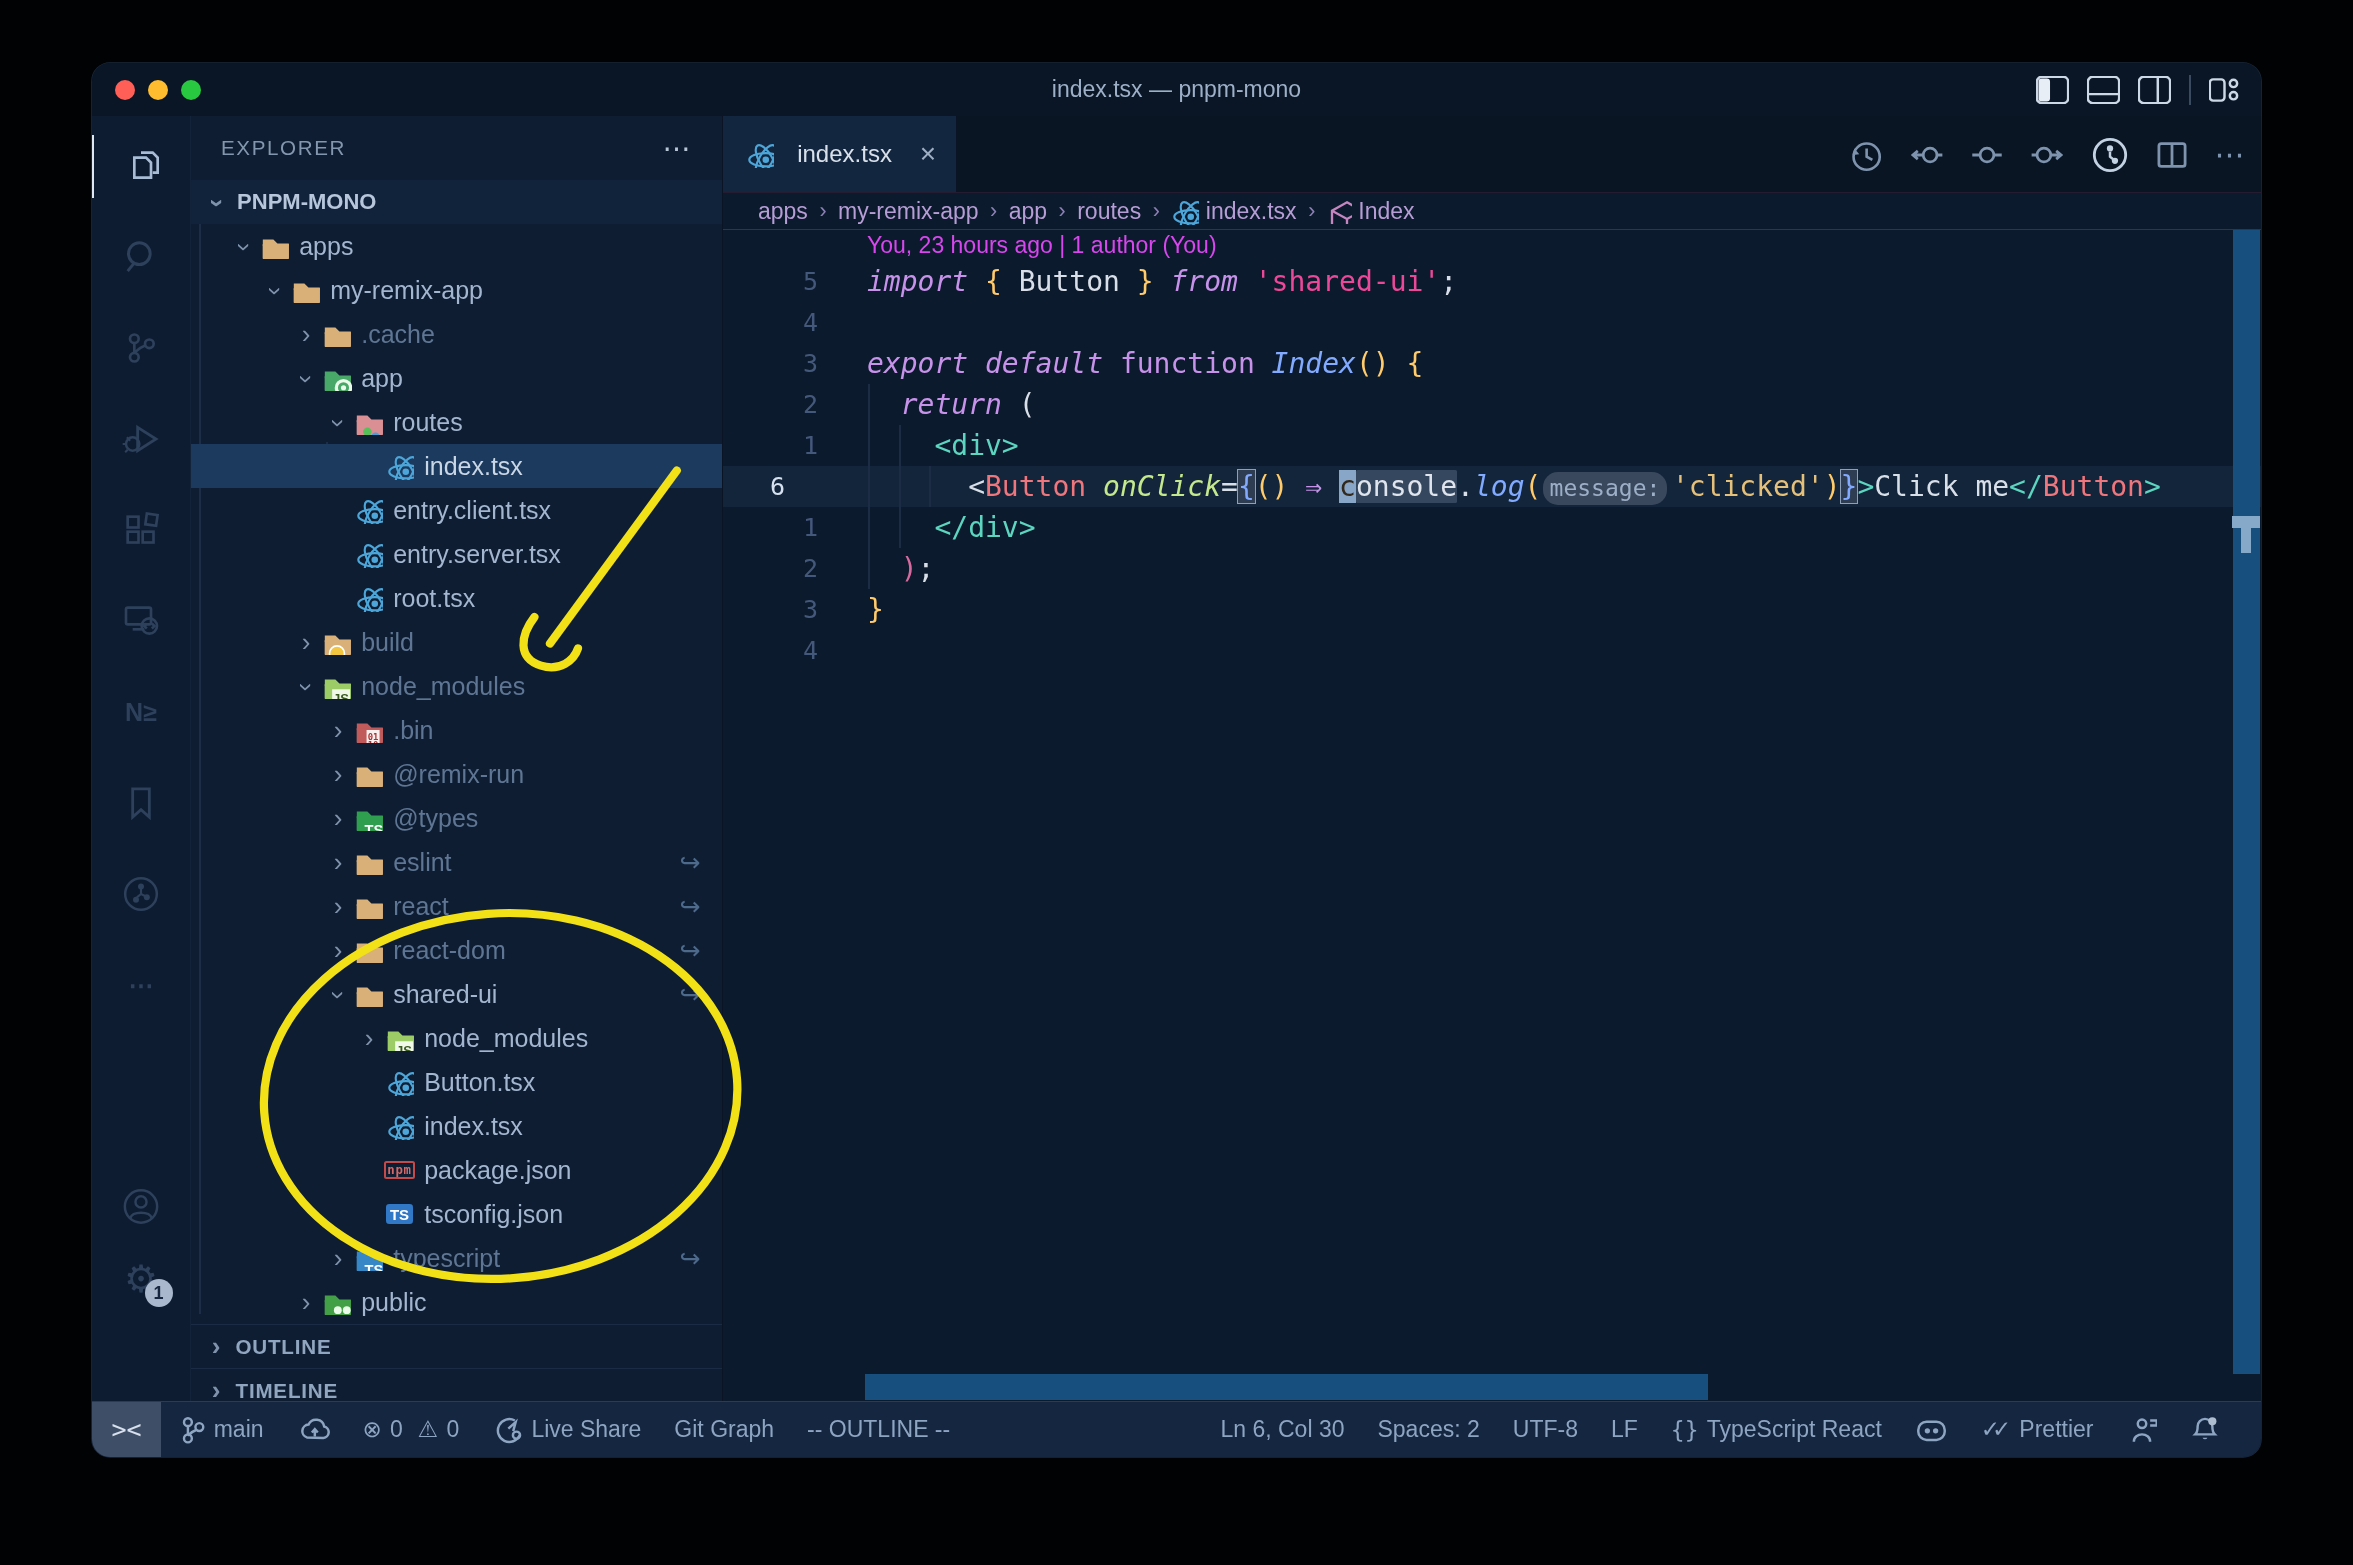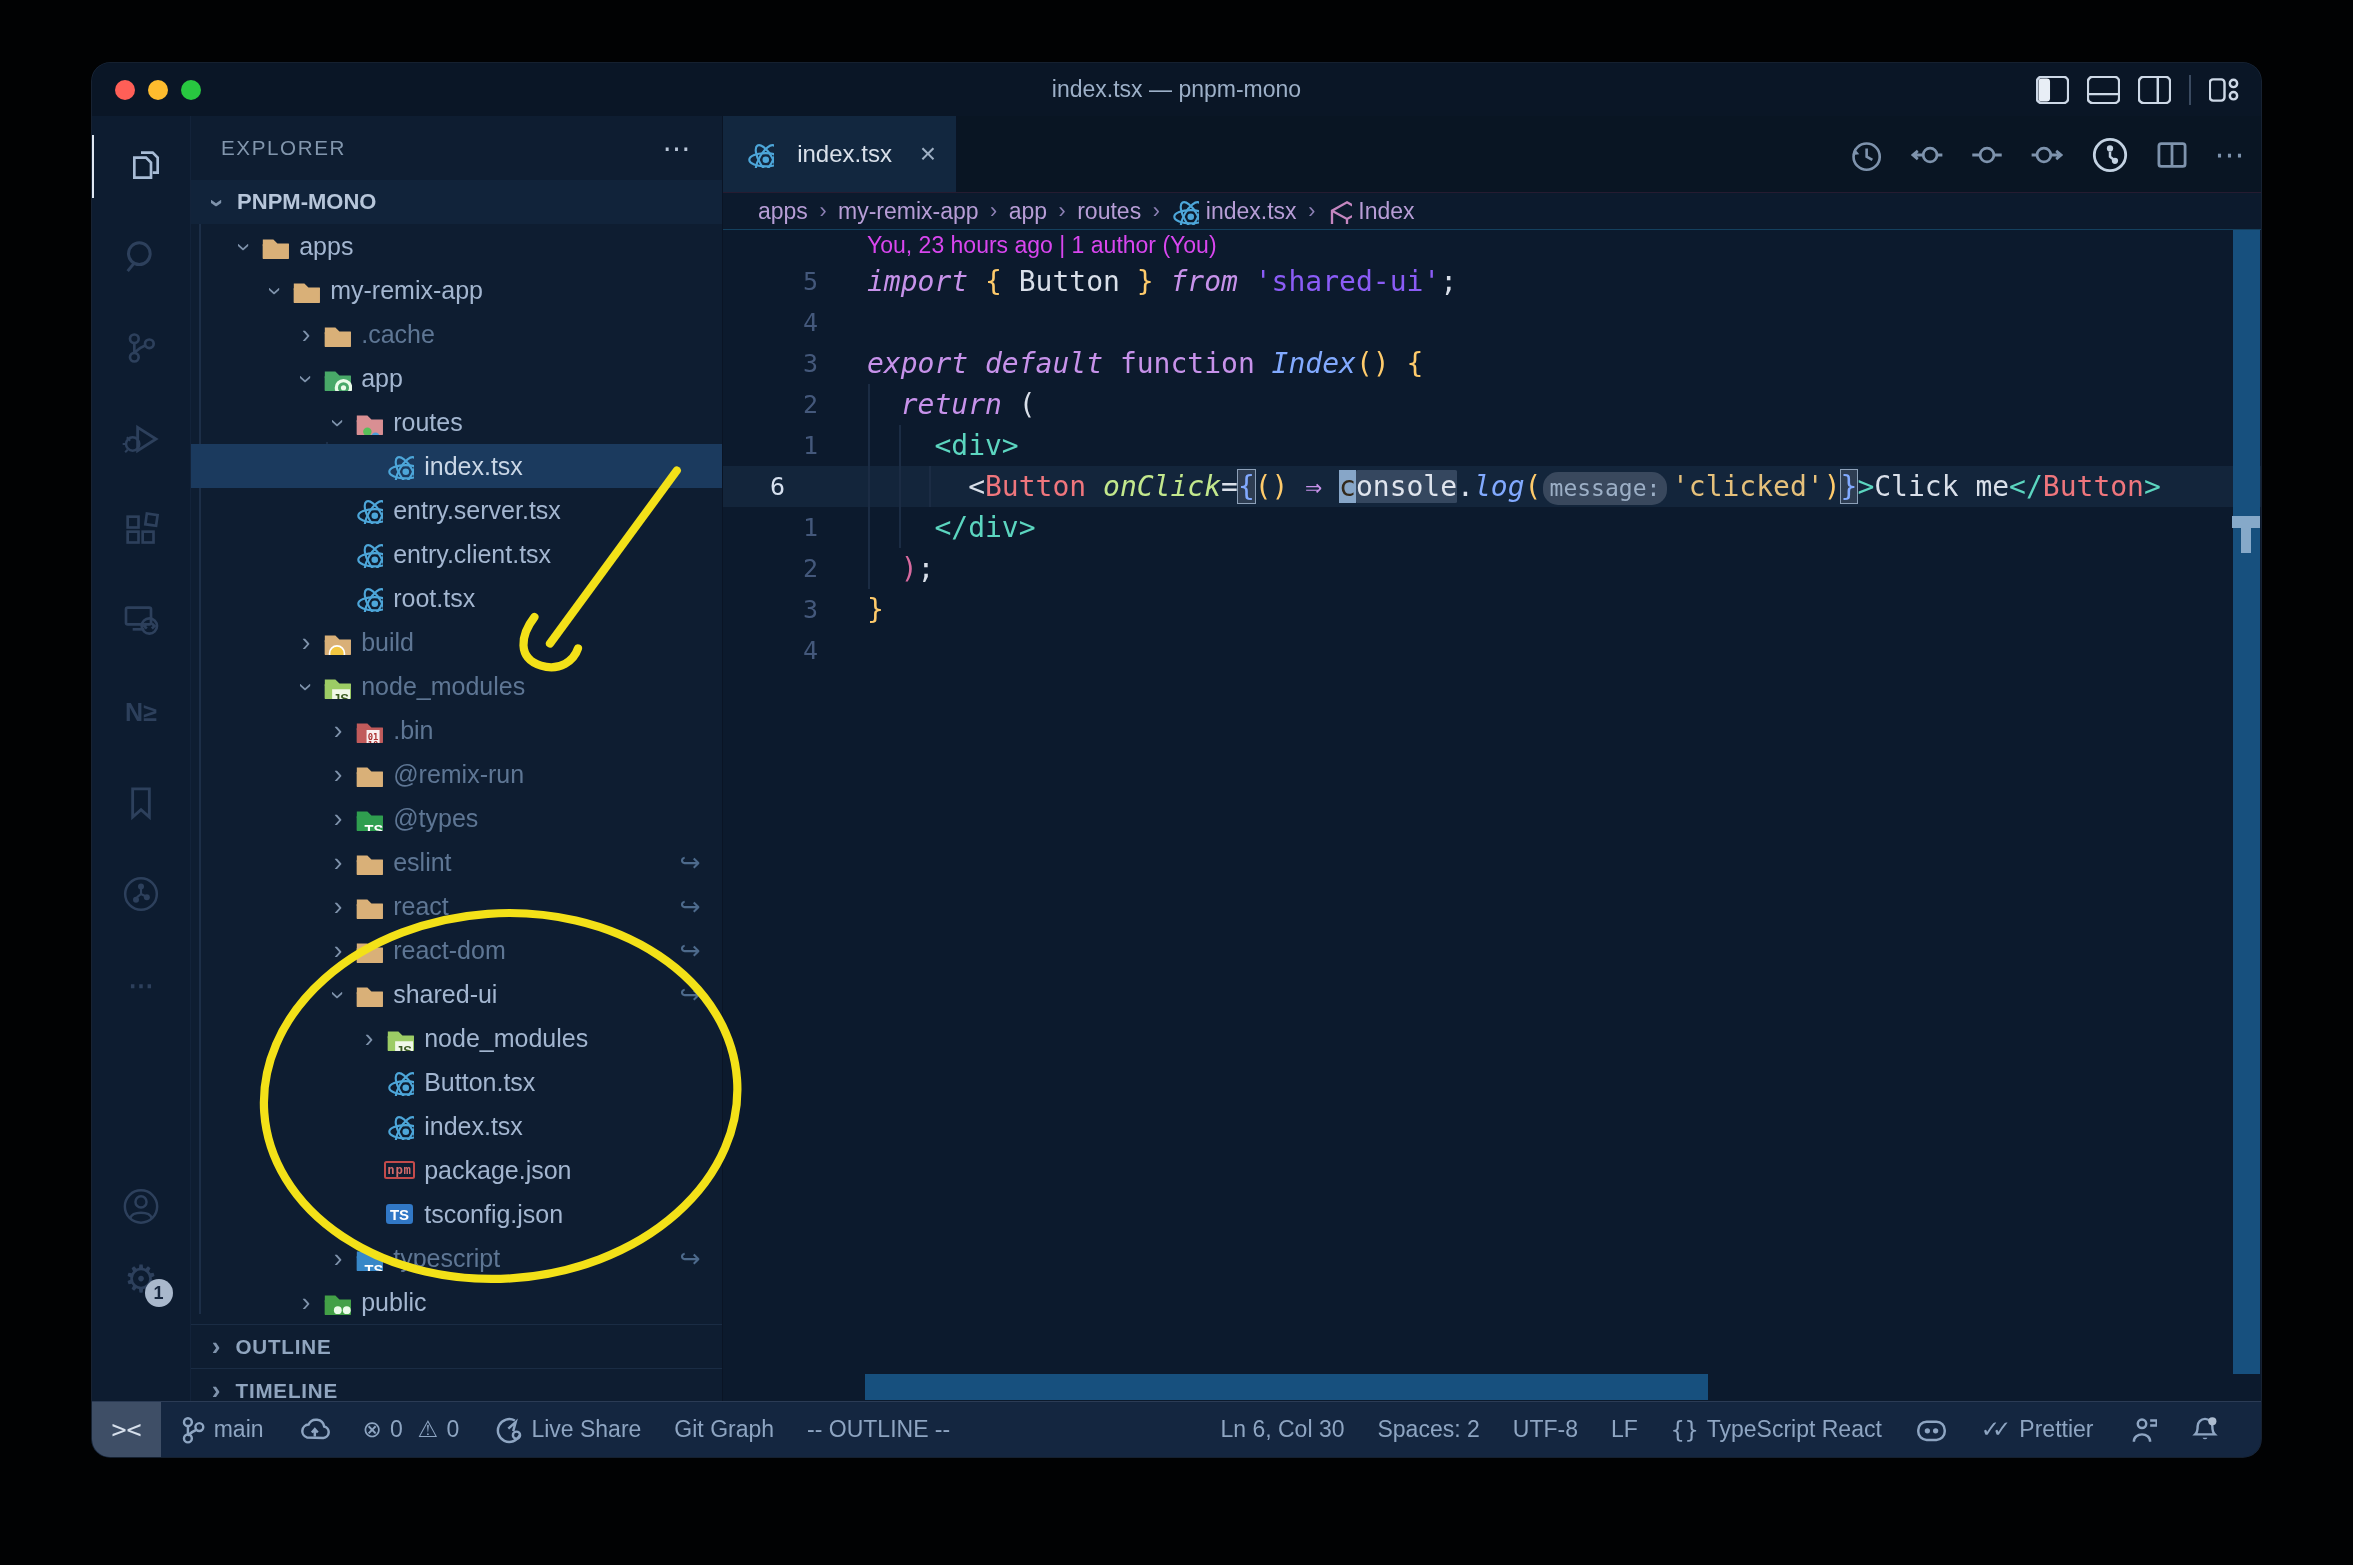--- a/index.html
+++ b/index.html
@@ -93,21 +93,21 @@
 
   .tk-kw { color:#c792ea; font-style:italic; }
   .tk-kwr { color:#c792ea; }
   .tk-fn { color:#82aaff; font-style:italic; }
   .tk-tag { color:#ef767d; }
   .tk-attr { color:#c3e88d; font-style:italic; }
   .tk-by { color:#ffcb6b; }
   .tk-bb { color:#82aaff; }
   .tk-bp { color:#d86a9f; }
   .tk-str { color:#e5c07b; }
-  .tk-str2 { color:#8b5cf6; }
+  .tk-str2 { color:#ec4899; }
   .tk-teal { color:#5cd6c0; }
   .tk-w { color:#d9dfe9; }
   .tk-arrow { color:#c792ea; }
   .tk-cursor { background:#87a6c8; color:#32291c; }
   .tk-whl { background:#35475f; color:#dfe4ed; border-radius:1.6px; }
   .bracket-box { outline:1.6px solid #8da0b8; background:#2e3d52; }
   .tk-inlay { display:inline-block; background:#39485d; color:#9cafc6; border-radius:15px;
               padding:0 6.6px; font-size:23px; line-height:33px; vertical-align:middle; margin:0 5px 0 1.6px; }
 
   
@@ -363,35 +363,35 @@
               <span class="ficon">
                 <svg width="28" height="28" viewBox="0 0 17 17">
                   <g stroke="#4da6d9" stroke-width="1.3" fill="none">
   <ellipse cx="12" cy="12" rx="10" ry="4"></ellipse>
   <ellipse cx="12" cy="12" rx="10" ry="4" transform="rotate(60 12 12)"></ellipse>
   <ellipse cx="12" cy="12" rx="10" ry="4" transform="rotate(120 12 12)"></ellipse>
                   </g>
   <circle cx="12" cy="12" r="2" fill="#4da6d9"></circle>
                 </svg>
               </span>
-              <span class="rlabel">entry.server.tsx</span>
+              <span class="rlabel">entry.client.tsx</span>
             </div>
             <div class="row" style="padding-left: 133px;">
               <span class="chev none">›</span>
               <span class="ficon">
                 <svg width="28" height="28" viewBox="0 0 17 17">
                   <g stroke="#4da6d9" stroke-width="1.3" fill="none">
   <ellipse cx="12" cy="12" rx="10" ry="4"></ellipse>
   <ellipse cx="12" cy="12" rx="10" ry="4" transform="rotate(60 12 12)"></ellipse>
   <ellipse cx="12" cy="12" rx="10" ry="4" transform="rotate(120 12 12)"></ellipse>
                   </g>
   <circle cx="12" cy="12" r="2" fill="#4da6d9"></circle>
                 </svg>
               </span>
-              <span class="rlabel">entry.client.tsx</span>
+              <span class="rlabel">entry.server.tsx</span>
             </div>
             <div class="row" style="padding-left: 133px;">
               <span class="chev none">›</span>
               <span class="ficon">
                 <svg width="28" height="28" viewBox="0 0 17 17">
                   <g stroke="#4da6d9" stroke-width="1.3" fill="none">
   <ellipse cx="12" cy="12" rx="10" ry="4"></ellipse>
   <ellipse cx="12" cy="12" rx="10" ry="4" transform="rotate(60 12 12)"></ellipse>
   <ellipse cx="12" cy="12" rx="10" ry="4" transform="rotate(120 12 12)"></ellipse>
                   </g>

